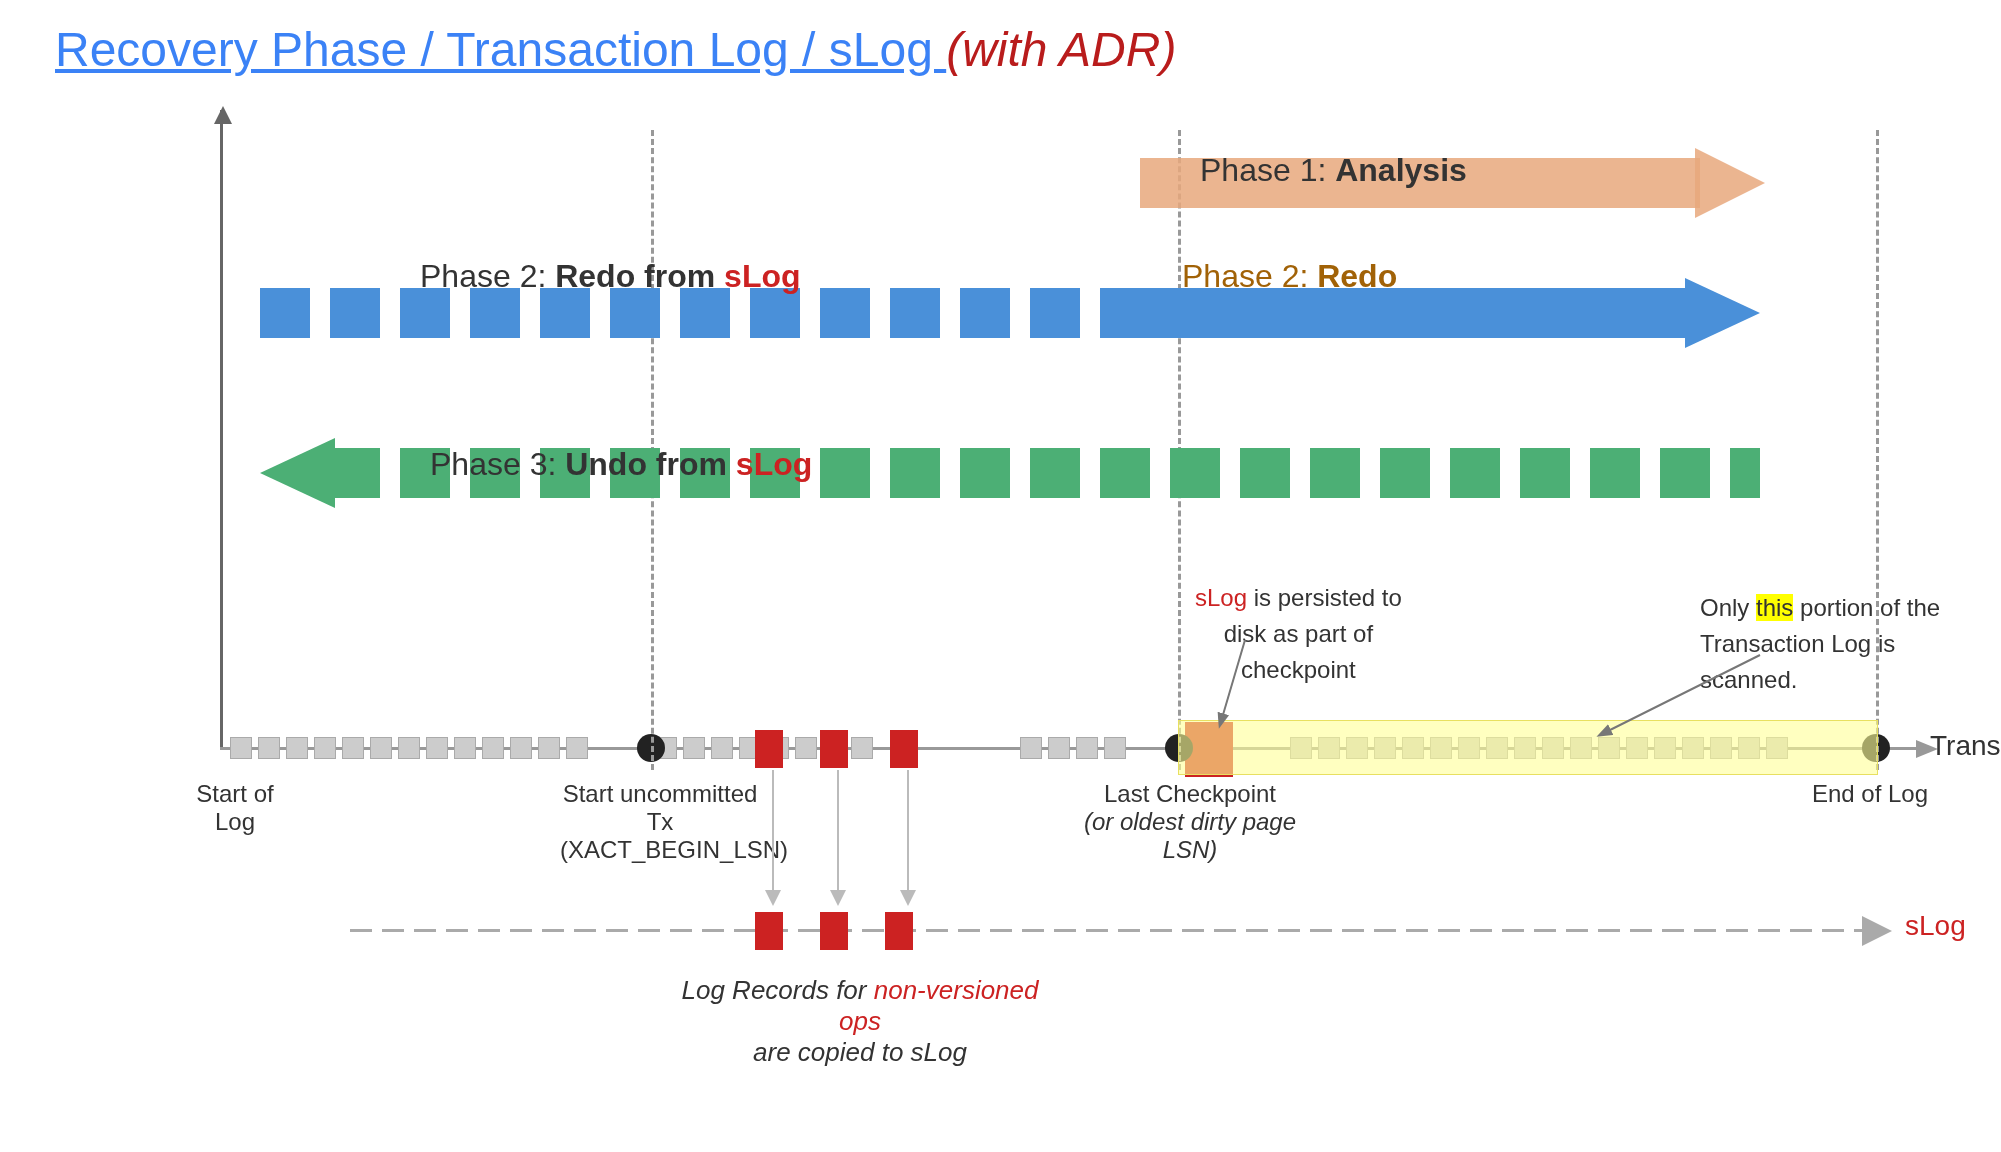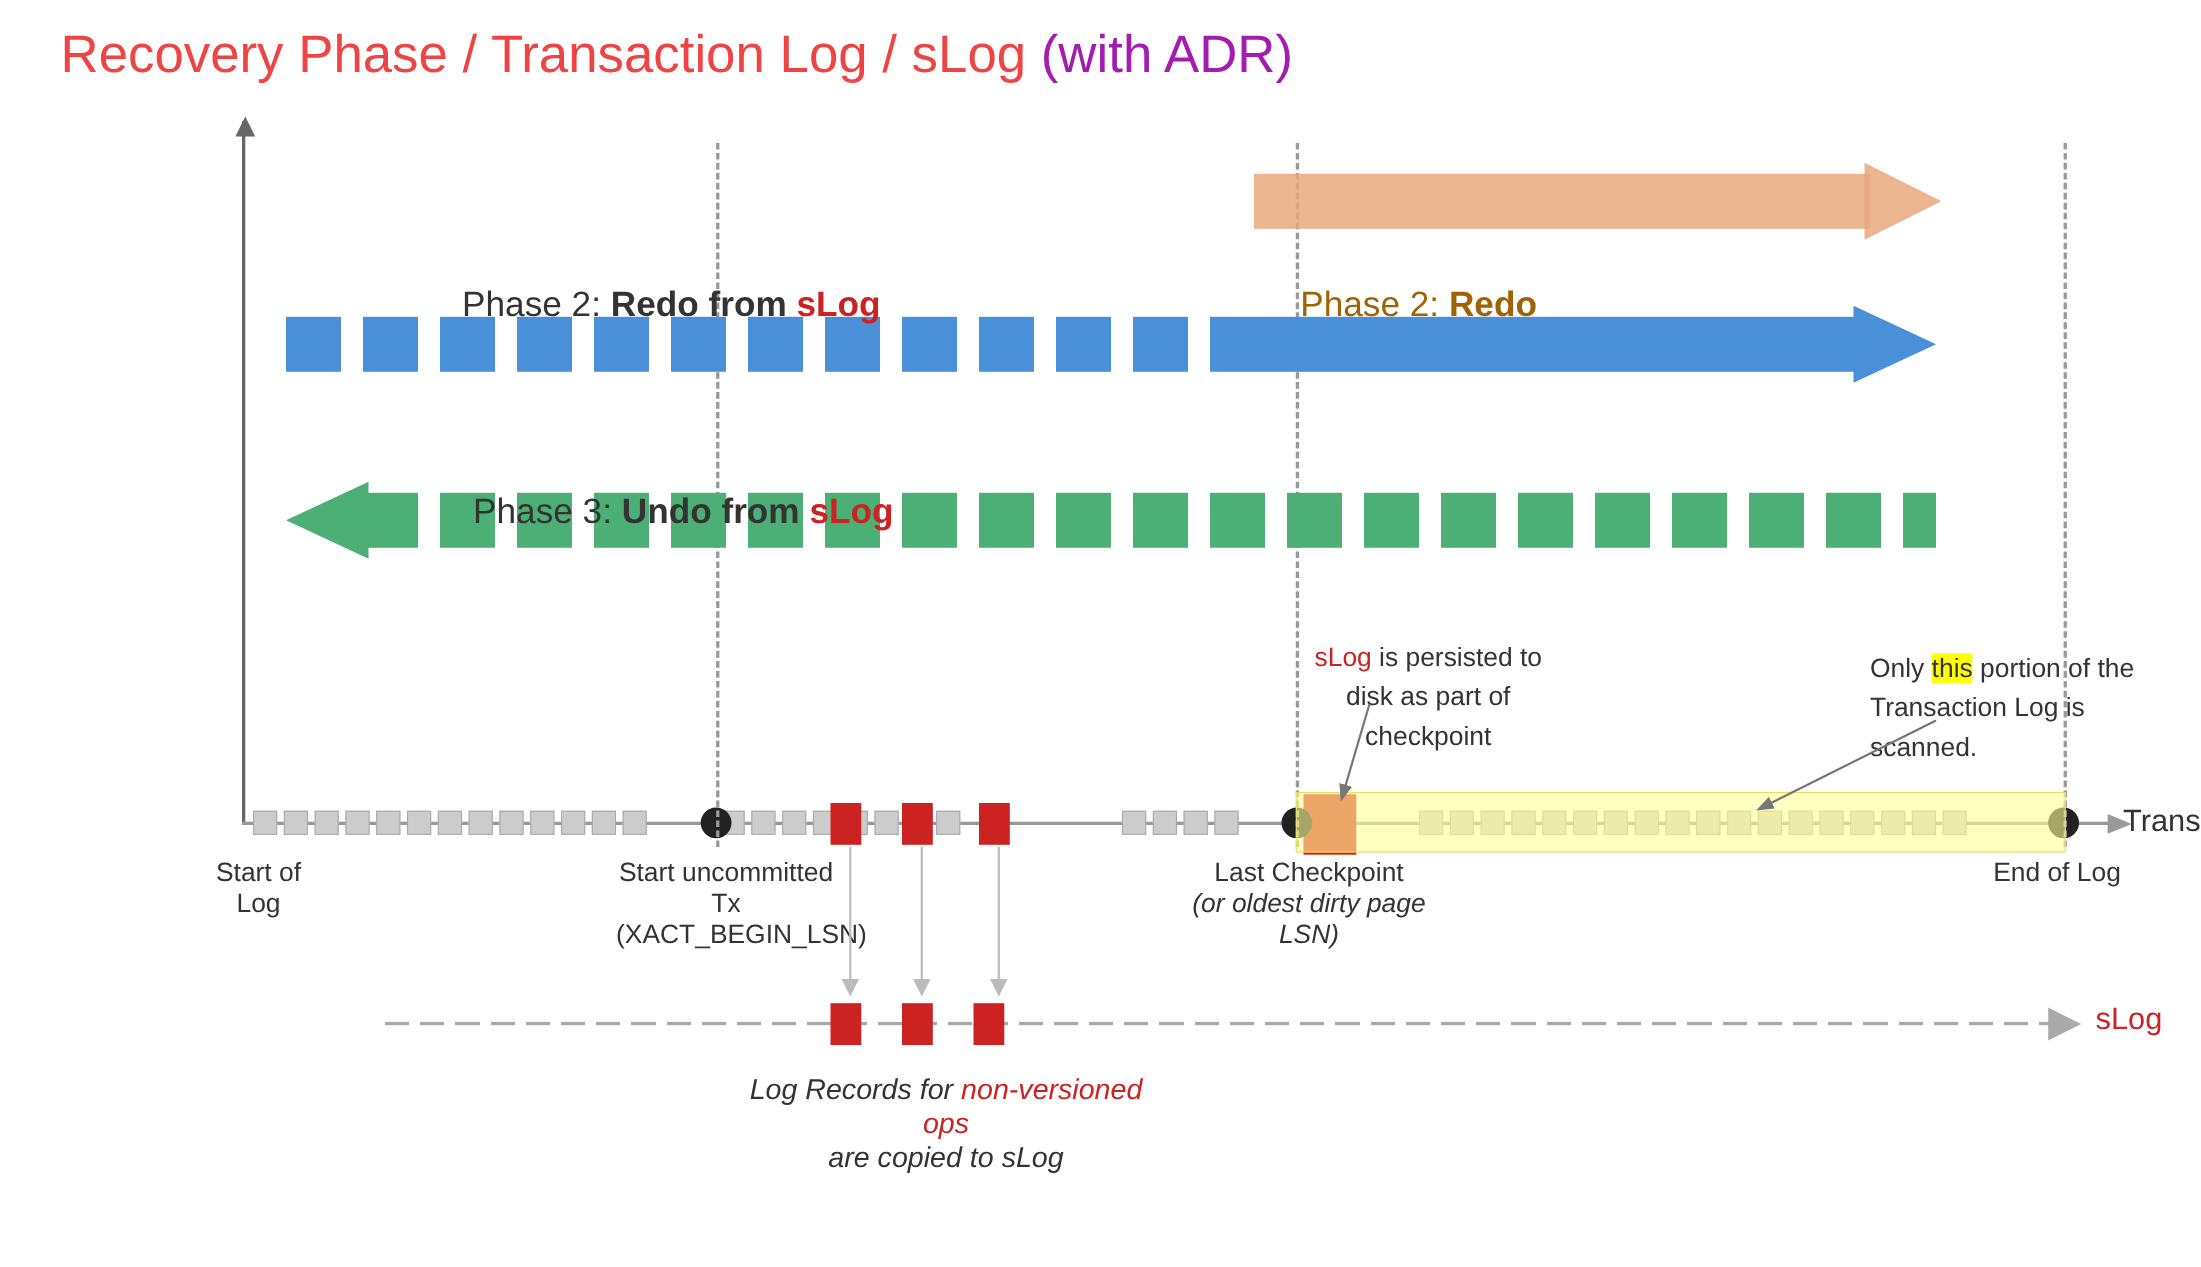--- a/index.html
+++ b/index.html
@@ -19,22 +19,22 @@
     }
     
     .title {
       position: absolute;
       top: 22px;
       left: 55px;
       font-size: 48px;
       color: #333;
       white-space: nowrap;
     }
-    .title-black { color: #ef4444; font-weight: 400; }
-    .title-green { color: #a21caf; font-weight: 400; }
+    .title-black { color: #3b82f6; font-weight: 400; text-decoration: underline; }
+    .title-green { color: #b91c1c; font-weight: 400; font-style: italic; }
 
     
     .y-axis {
       position: absolute;
       left: 220px;
       top: 110px;
       width: 3px;
       height: 640px;
       background: #666;
     }
@@ -332,20 +332,23 @@
 
   <div class="vdash" style="left:1178px; top:130px; height:640px;"></div>
 
   <div class="vdash" style="left:1876px; top:130px; height:640px;"></div>
 
   <div class="arrow-analysis">
     <div class="arrow-analysis-body"></div>
     <div class="arrow-analysis-head"></div>
   </div>
 
+  <div style="position:absolute; top:152px; left:1200px; font-size:32px; color:#333;">
+    Phase 1: <strong>Analysis</strong>
+  </div>
 
   <div class="arrow-redo-solid">
     <div class="arrow-redo-solid-body"></div>
     <div class="arrow-redo-solid-head"></div>
   </div>
 
   <div class="arrow-redo-dashed">
     <div class="arrow-redo-dashed-body"></div>
   </div>
 

